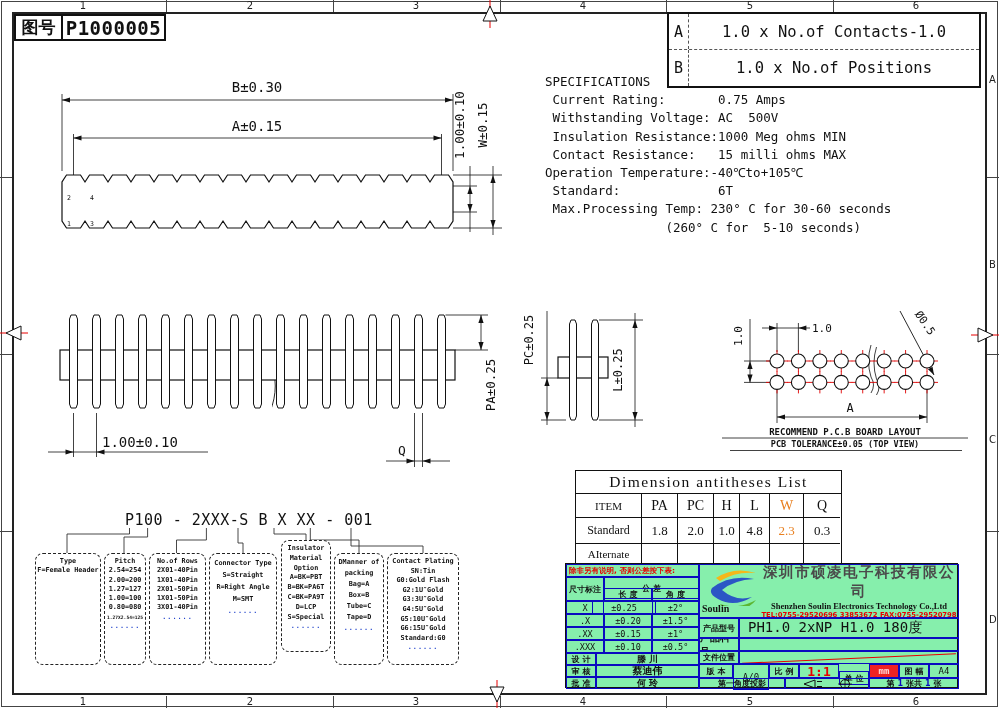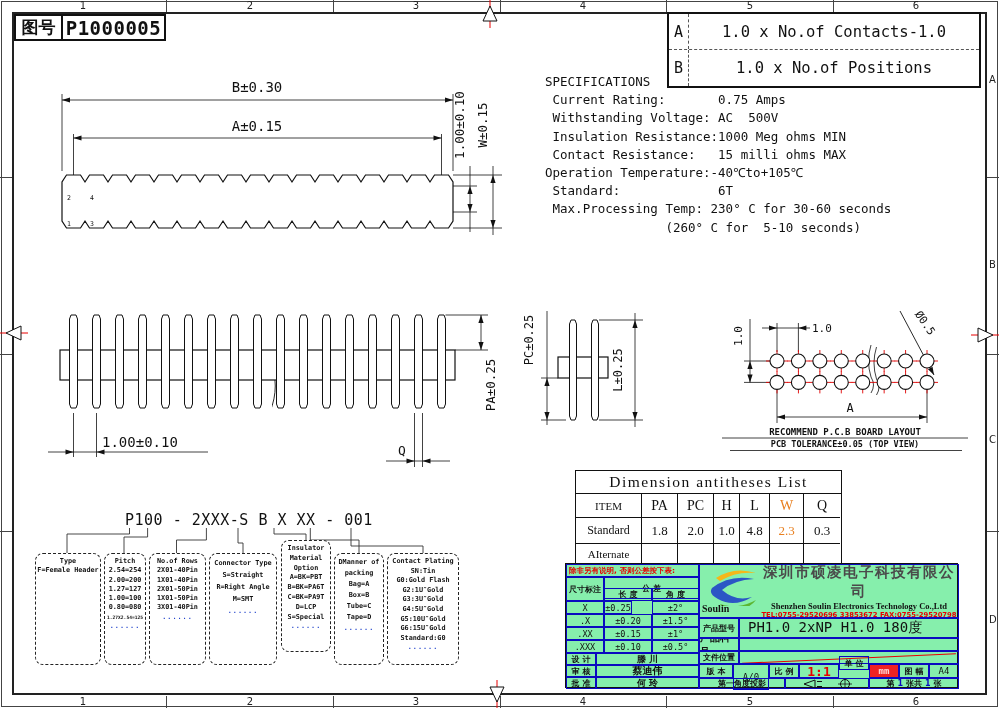--- a/index.html
+++ b/index.html
@@ -530,21 +530,21 @@
 
 <div class="tblock">
 
   <div class="cell rednote" style="left:0;top:0;width:133px;height:13px">除非另有说明, 否则公差按下表:</div>
   <div class="cell cjk lab9" style="left:0;top:13px;width:38px;height:24px;font-size:8px">尺寸标注</div>
   <div class="cell cjk lab9" style="left:38px;top:13px;width:95px;height:22px;font-size:8px">公 差</div>
   <div class="cell cjk lab9" style="left:38px;top:24px;width:48px;height:13px;font-size:8px">长 度</div>
   <div class="cell cjk lab9" style="left:86px;top:24px;width:47px;height:13px;font-size:8px">角 度</div>
 
   <div class="cell tol" style="left:0;top:37px;width:38px;height:13px">X</div>
-  <div class="cell tol" style="left:38px;top:37px;width:28px;height:13px">±0.25</div>
+  <div class="cell tol" style="left:26px;top:37px;width:64px;height:13px">±0.25</div>
   <div class="cell tol" style="left:86px;top:37px;width:47px;height:13px">±2°</div>
   <div class="cell tol" style="left:0;top:50px;width:38px;height:13px">.X</div>
   <div class="cell tol" style="left:38px;top:50px;width:48px;height:13px">±0.20</div>
   <div class="cell tol" style="left:86px;top:50px;width:47px;height:13px">±1.5°</div>
   <div class="cell tol" style="left:0;top:63px;width:38px;height:13px">.XX</div>
   <div class="cell tol" style="left:38px;top:63px;width:48px;height:13px">±0.15</div>
   <div class="cell tol" style="left:86px;top:63px;width:47px;height:13px">±1°</div>
   <div class="cell tol" style="left:0;top:76px;width:38px;height:13px">.XXX</div>
   <div class="cell tol" style="left:38px;top:76px;width:48px;height:13px">±0.10</div>
   <div class="cell tol" style="left:86px;top:76px;width:47px;height:13px">±0.5°</div>
@@ -578,21 +578,21 @@
   <div class="cell" style="left:173px;top:74px;width:220px;height:13px"></div>
   <div class="cell cjk lab9" style="left:133px;top:87px;width:40px;height:13px;font-size:8px">文件位置</div>
   <div class="cell" style="left:173px;top:87px;width:220px;height:13px">
     <div class="redline"></div>
   </div>
 
   <div class="cell cjk lab9" style="left:133px;top:100px;width:34px;height:14px;font-size:8px">版 本</div>
   <div class="cell" style="left:167px;top:100px;width:36px;height:26px;font-size:9px">A/0</div>
   <div class="cell cjk lab9" style="left:203px;top:100px;width:30px;height:14px;font-size:8px">比 例</div>
   <div class="cell" style="left:233px;top:100px;width:40px;height:14px;font-size:13px;font-weight:bold;color:#e80000">1:1</div>
-  <div class="cell cjk lab9" style="left:273px;top:92px;width:30px;height:14px;font-size:8px">单 位</div>
+  <div class="cell cjk lab9" style="left:273px;top:107px;width:30px;height:14px;font-size:8px">单 位</div>
   <div class="cell unit-red" style="left:303px;top:100px;width:30px;height:14px">mm</div>
   <div class="cell cjk lab9" style="left:333px;top:100px;width:30px;height:14px;font-size:8px">图 幅</div>
   <div class="cell" style="left:363px;top:100px;width:30px;height:14px;font-size:9px">A4</div>
 
   <div class="cell cjk lab9" style="left:133px;top:114px;width:86px;height:11px;font-size:8px">第一角度投影</div>
   <div class="cell" style="left:219px;top:114px;width:84px;height:11px;gap:14px">
     <svg width="22" height="10">
       <polygon points="2,5 13,1 13,9" fill="none" stroke="#111" stroke-width="1"></polygon>
       <line x1="15" y1="2.5" x2="20" y2="2.5" stroke="#111" stroke-width="1"></line>
       <line x1="15" y1="7.5" x2="20" y2="7.5" stroke="#111" stroke-width="1"></line>

